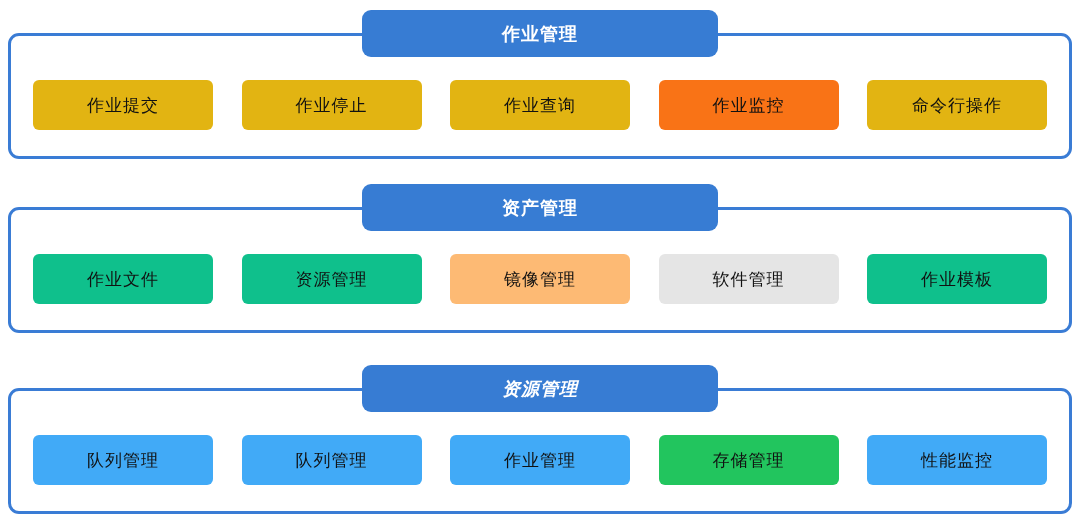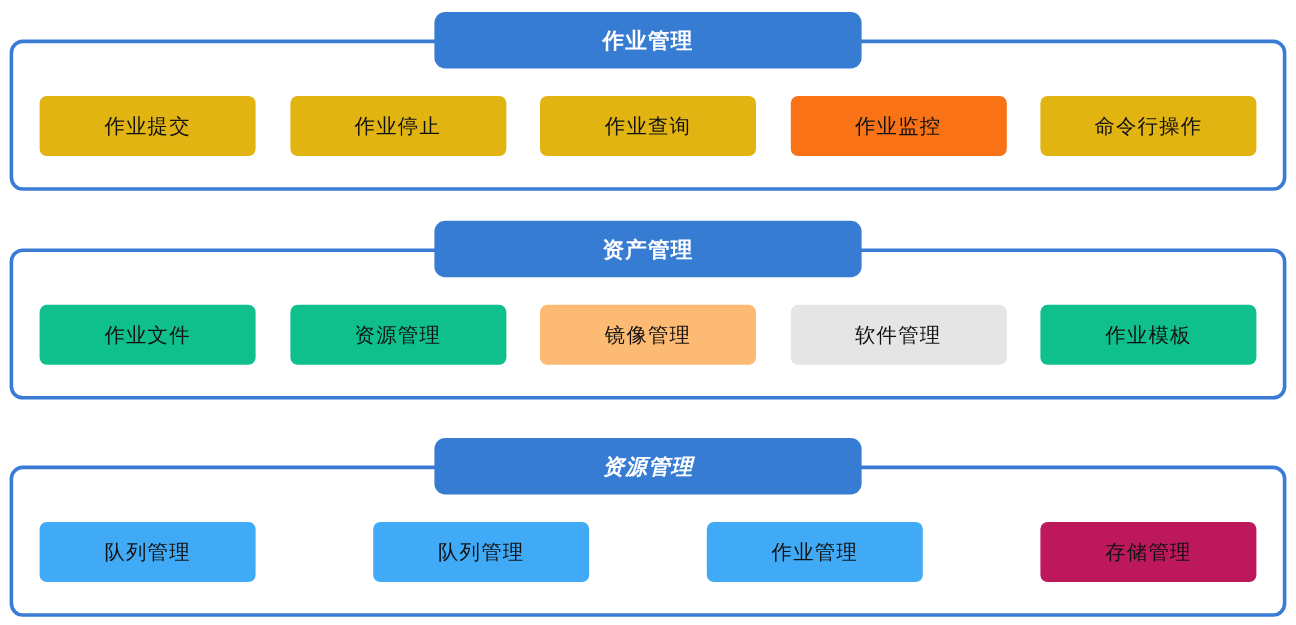--- a/index.html
+++ b/index.html
@@ -84,17 +84,18 @@
       <div class="item" style="background-color: rgb(15, 192, 140);">作业模板</div>
     </div>
   </div>
 
   <div class="section gap-32">
     <div class="section-header" style="background-color: rgb(55, 124, 211); font-style: italic;">资源管理</div>
     <div class="section-body" style="border-color: rgb(58, 124, 213);">
       <div class="item" style="background-color: rgb(65, 170, 247);">队列管理</div>
       <div class="item" style="background-color: rgb(65, 170, 247);">队列管理</div>
       <div class="item" style="background-color: rgb(65, 170, 247);">作业管理</div>
-      <div class="item" style="background-color: #be185d;">存储管理</div>
+      <div class="item" style="background-color: #22c55e;">存储管理</div>
+      <div class="item" style="background-color: rgb(65, 170, 247);">性能监控</div>
     </div>
   </div>
 
 </div>
 
 </body></html>

